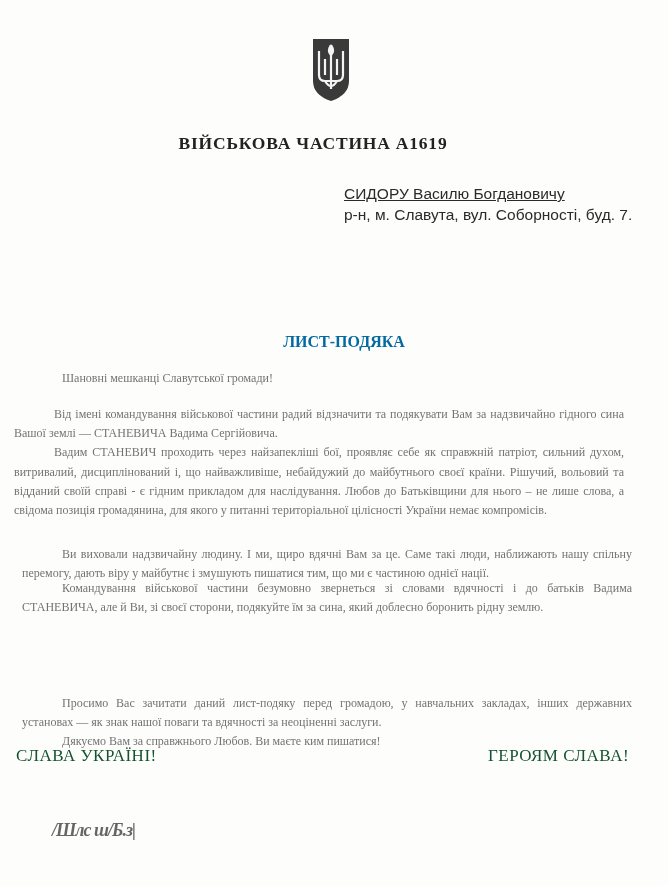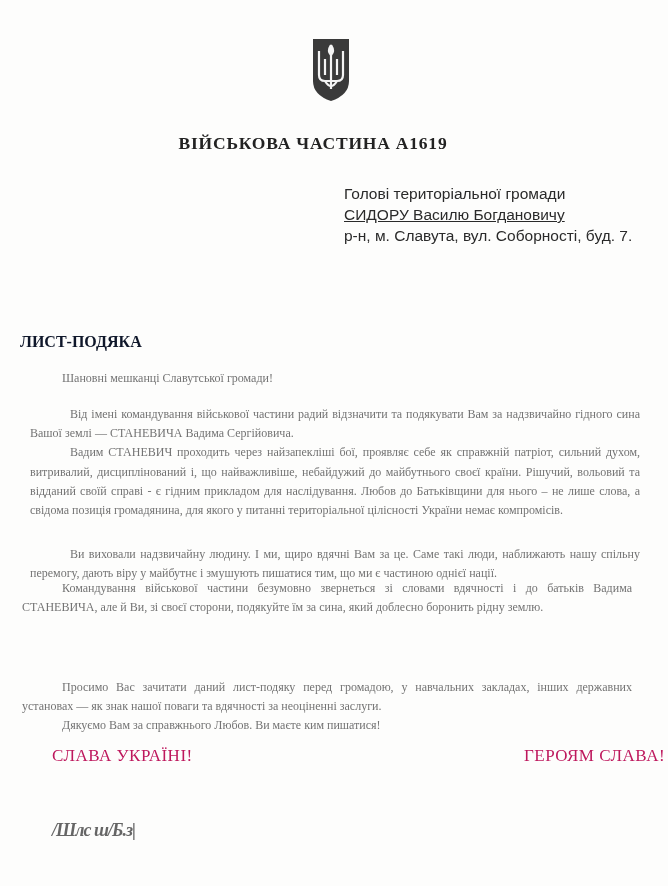--- a/index.html
+++ b/index.html
@@ -19,34 +19,34 @@
       font-weight: bold; font-size: 17.5px; letter-spacing: 0.8px; color: #222;
     }
     .hdr1 { top: 113px; left: 160px; width: 330px; }
     .hdr2 { top: 133px; left: 148px; width: 330px; }
     .addr {
       position: absolute; left: 344px; top: 183px; font-size: 15.5px; line-height: 21px; color: #2a2a2a;
       font-family: "Liberation Sans", "DejaVu Sans", sans-serif;
     }
     .addr .u { text-decoration: underline; }
     .title {
-      position: absolute; top: 333px; left: 0; width: 668px; 
-      font-weight: bold; font-size: 16px; color: #0f172a; padding-left: 20px; box-sizing: border-box;
+      position: absolute; top: 333px; left: 0; width: 668px; text-align: center;
+      font-weight: bold; font-size: 16px; color: #0369a1; padding-left: 20px; box-sizing: border-box;
     }
     .p {
       position: absolute; font-size: 12px; line-height: 19.2px; color: #737373;
       text-align: justify;
     }
     .greet { top: 369px; left: 62px; }
-    .body1 { top: 405px; left: 30px; width: 610px; }
+    .body1 { top: 405px; left: 14px; width: 610px; }
     .para { text-indent: 40px; margin: 0; }
-    .body2 { top: 545px; left: 22px; width: 610px; margin-left: 8px; }
+    .body2 { top: 545px; left: 22px; width: 610px; }
     .body3 { top: 579px; left: 22px; width: 610px; }
-    .body4 { top: 678px; left: 22px; width: 610px; }
-    .slogan { position: absolute; top: 746px; font-size: 17px; letter-spacing: 0.5px; color: #be185d; margin-left: 36px; }
+    .body4 { top: 694px; left: 22px; width: 610px; }
+    .slogan { position: absolute; top: 746px; font-size: 17px; letter-spacing: 0.5px; color: #14532d; }
     .slogan.left { left: 16px; }
     .slogan.right { left: 488px; }
     .sign {
       position: absolute; top: 827px; left: 10px; font-size: 15.5px; color: #222;
     }
     .stamp {
       position: absolute; left: 52px; top: 820px; width: 90px; height: 28px;
       color: #333; font-size: 18px; font-style: italic; font-weight: bold; opacity: 0.75;
       letter-spacing: -1px;
     }
@@ -63,21 +63,20 @@
       <path d="M8 14 L8 38 Q8 44 14 44 L26 44 Q32 44 32 38 L32 14"></path>
       <path d="M14 22 L14 38 M26 22 L26 38"></path>
       <path d="M14 44 Q20 54 26 44"></path>
       <path d="M20 8 Q16 14 20 18 Q24 14 20 8"></path>
     </g>
   </svg>
 
   <div class="hdr hdr2">ВІЙСЬКОВА ЧАСТИНА А1619</div>
 
   <div class="addr">
-    <div>Голові територіальної громади</div>
     <div class="u">СИДОРУ Василю Богдановичу</div>
     <div>р-н, м. Славута, вул. Соборності, буд. 7.</div>
   </div>
 
   <div class="title">ЛИСТ-ПОДЯКА</div>
 
   <div class="p greet">Шановні мешканці Славутської громади!</div>
 
   <div class="p body1">
     <p class="para">Від імені командування військової частини радий відзначити та подякувати Вам за надзвичайно гідного сина Вашої землі — СТАНЕВИЧА Вадима Сергійовича.</p>

